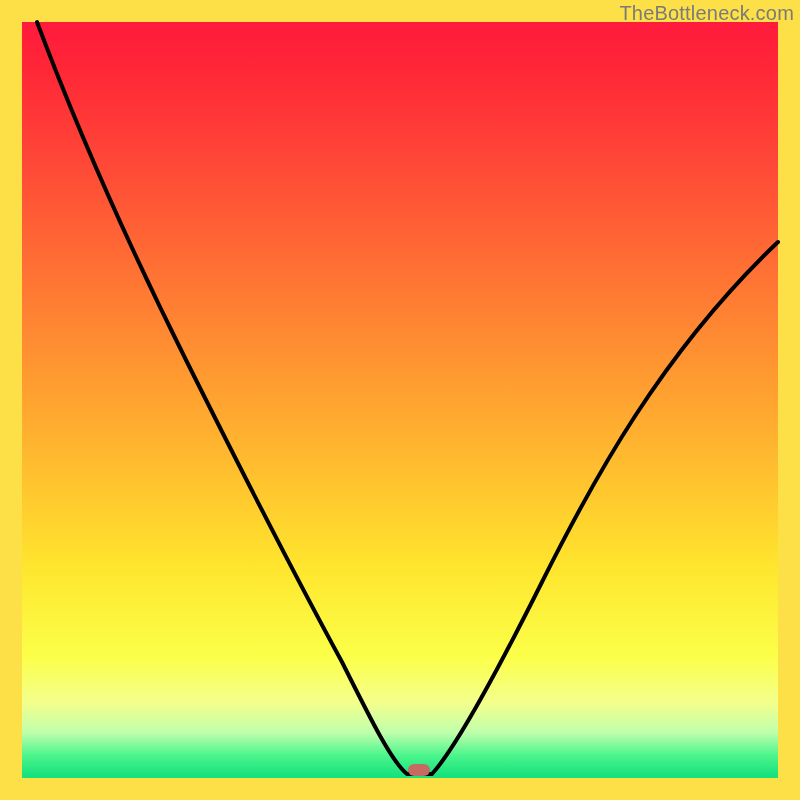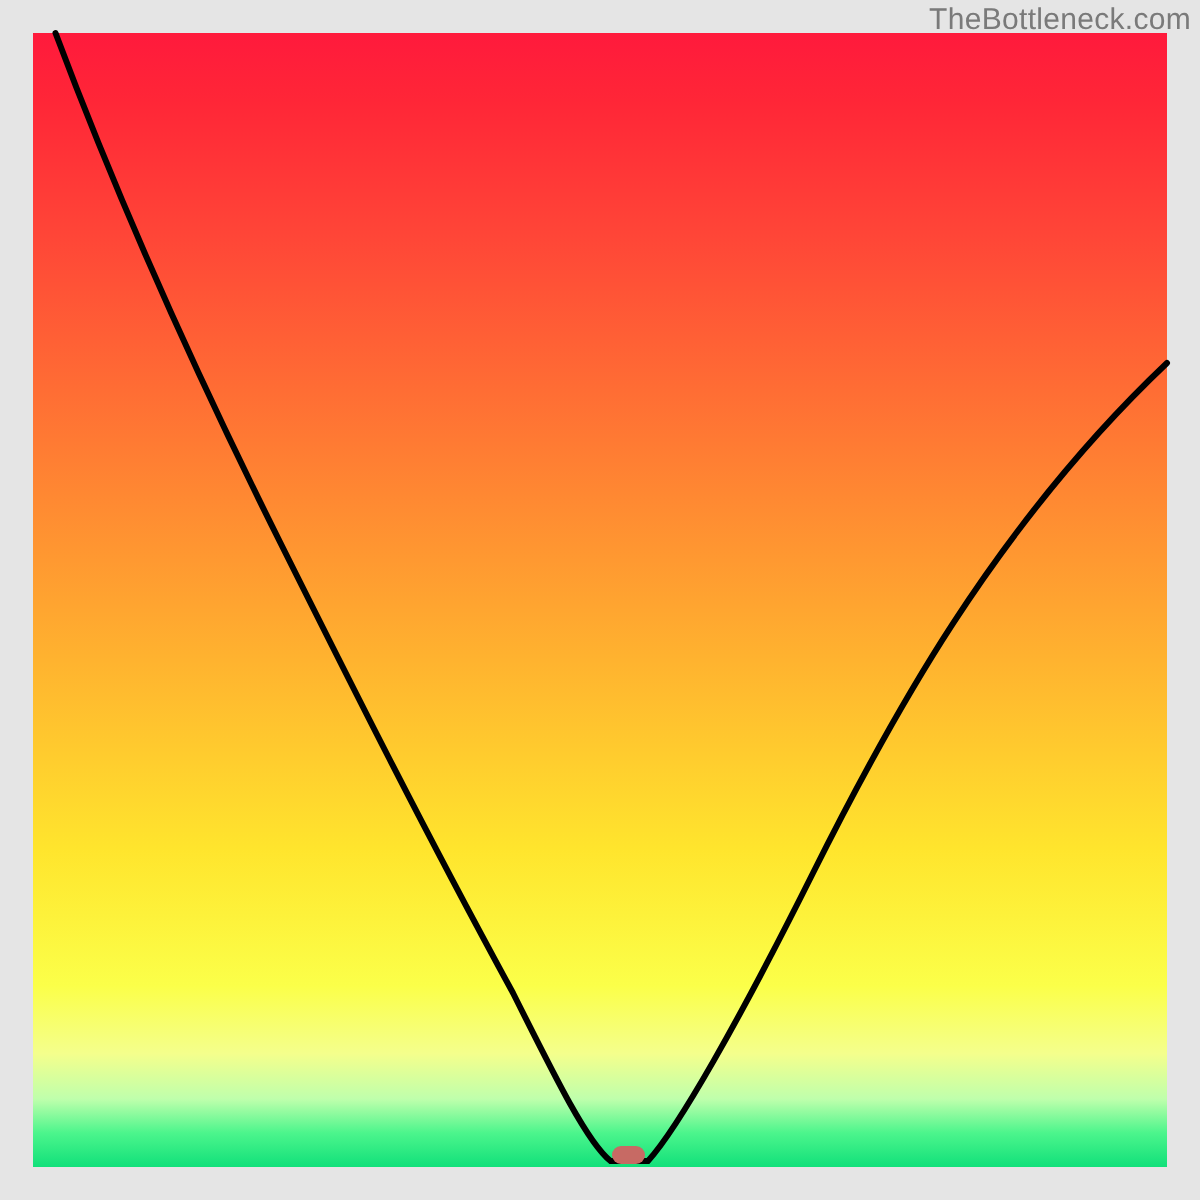--- a/index.html
+++ b/index.html
@@ -10,21 +10,21 @@
     background: #000;
     overflow: hidden;
     font-family: Arial, Helvetica, sans-serif;
   }
   .frame {
     position: absolute;
     left: 0;
     top: 0;
     width: 800px;
     height: 800px;
-    background: #e5e5e5;
+    background: #fde047;
   }
   .plot {
     position: absolute;
     left: 22px;
     top: 22px;
     width: 756px;
     height: 756px;
     
     background: linear-gradient(
       to bottom,

